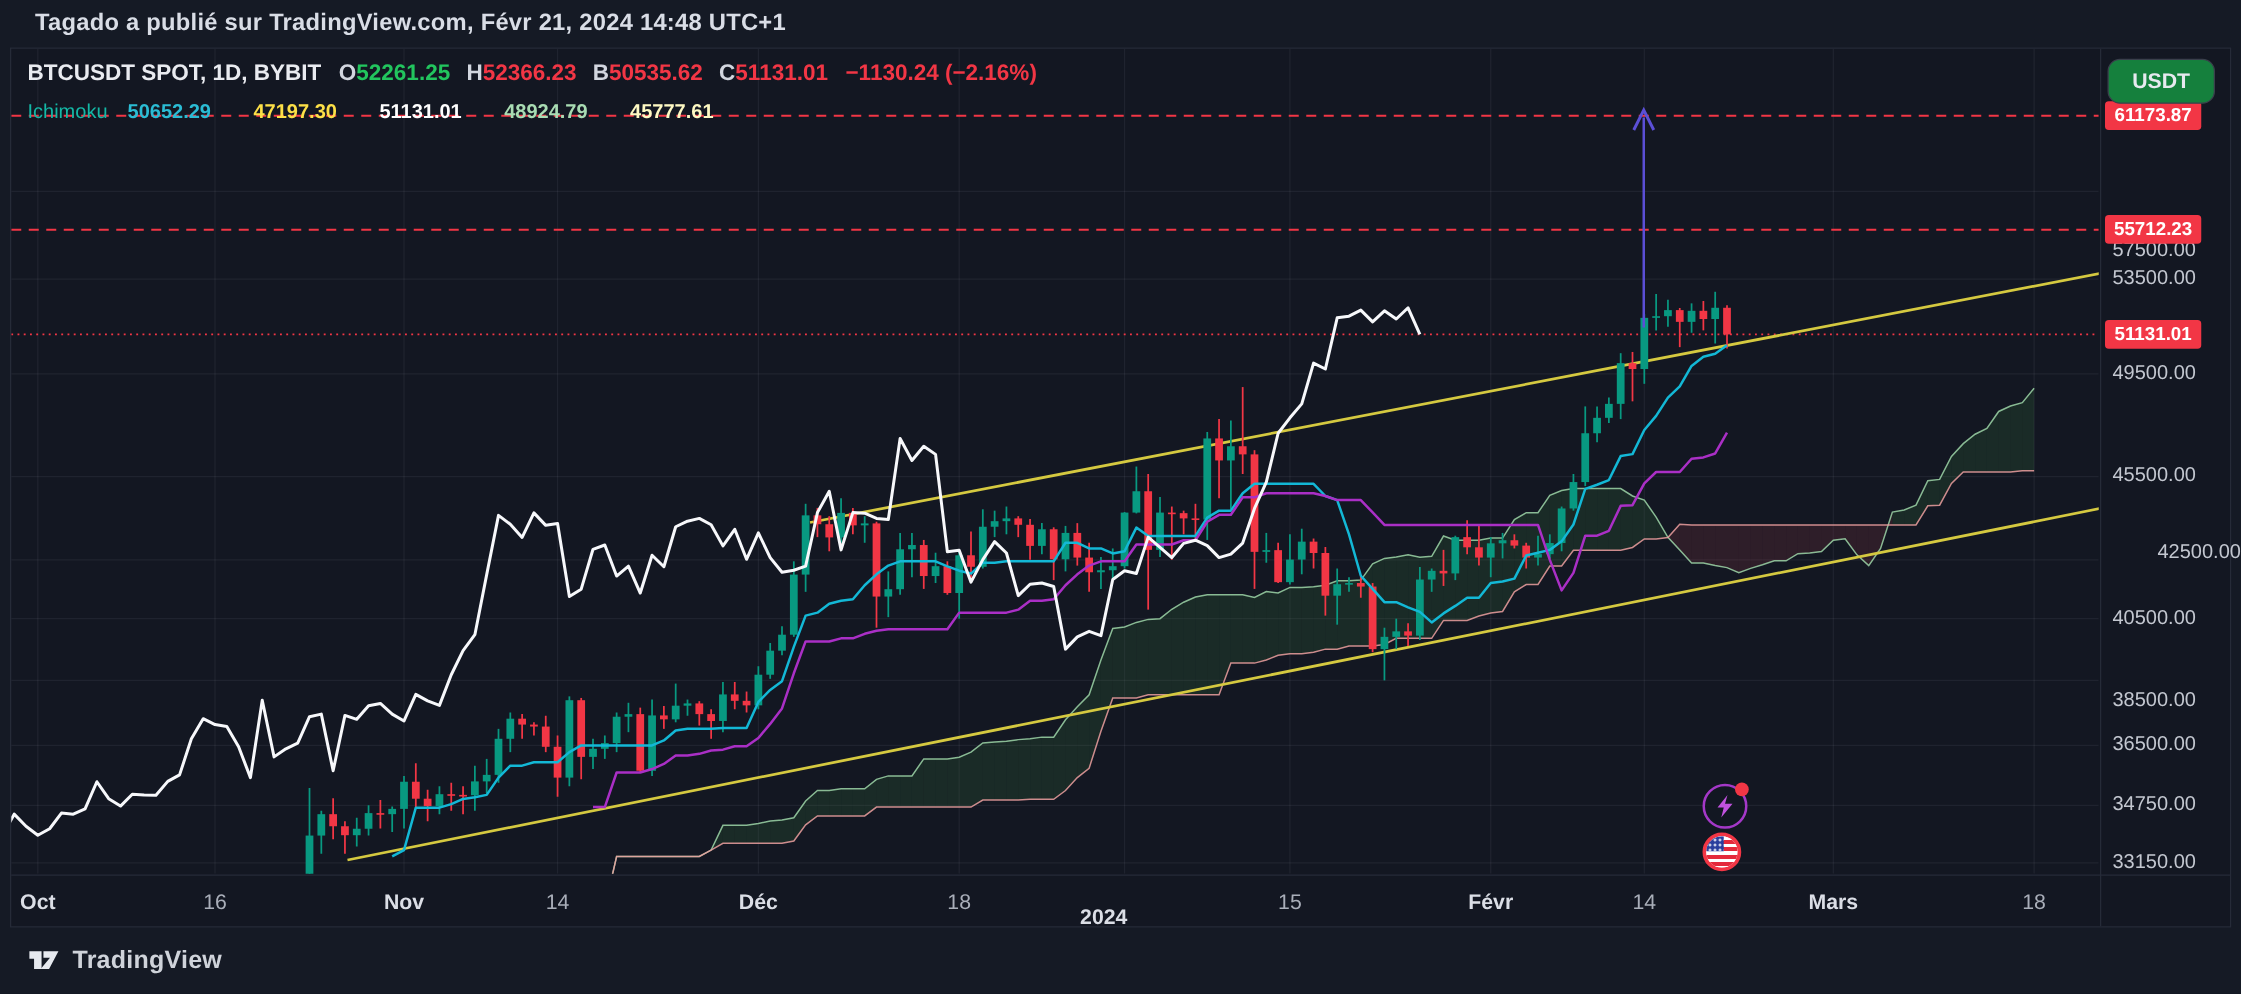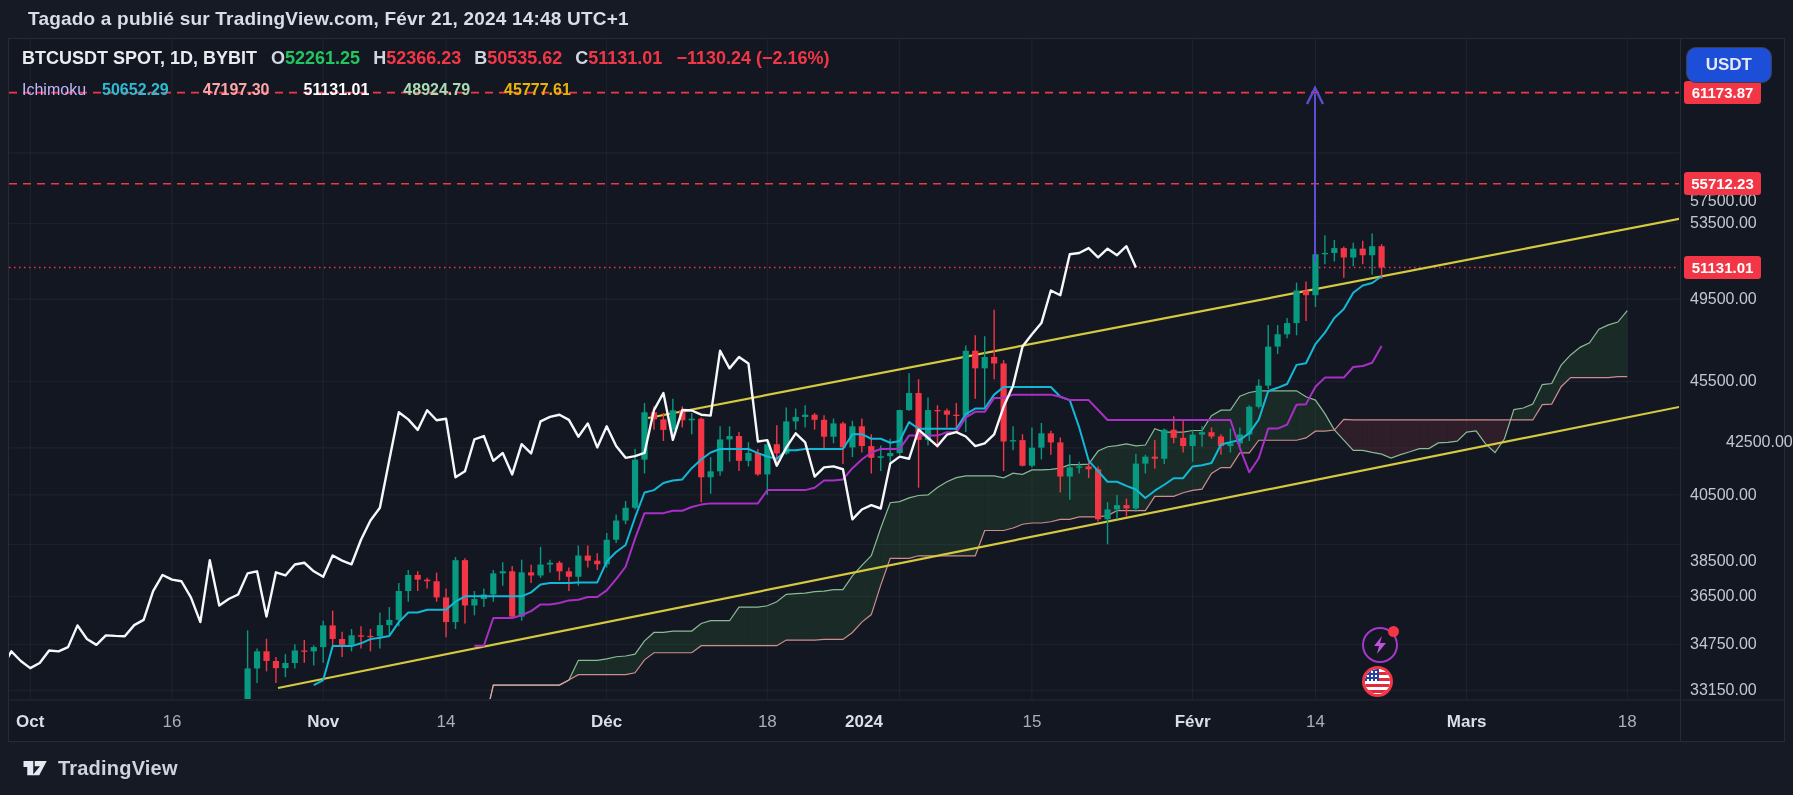--- a/index.html
+++ b/index.html
@@ -7,22 +7,22 @@
        position:relative;overflow:hidden;-webkit-font-smoothing:antialiased}
   .topbar{position:absolute;left:0;top:0;width:100%;height:38px;display:flex;align-items:center;
           padding-left:28px;box-sizing:border-box;color:#d9dde6;font-size:19px;font-weight:700;letter-spacing:.2px}
   .panel-bg{position:absolute;left:8px;top:38px;width:1777px;height:704px;background:#131722;
             border:1px solid #262b38;box-sizing:border-box}
   svg#chart{position:absolute;left:0;top:0}
   .legend{position:absolute;left:22px;top:46px;z-index:5}
   .legend-row1{display:flex;align-items:center;gap:14px;font-size:18px;font-weight:600;color:#e9ebf0;height:24px}
   .legend-row1 .pair .lab{color:#d2d6df}
   .legend-row2{display:flex;align-items:center;gap:16px;font-size:16px;font-weight:600;margin-top:10px;height:20px}
-  .legend-row2 .ind-name{color:#c4b5fd;font-weight:500}
-  .usdt-btn{position:absolute;right:21px;top:47px;z-index:6;background:#1d4ed8;border:1px solid #3a3f4c;
+  .legend-row2 .ind-name{color:#14b8a6;font-weight:500}
+  .usdt-btn{position:absolute;right:21px;top:47px;z-index:6;background:#15803d;border:1px solid #3a3f4c;
             border-radius:10px;color:#e6e9ef;font-size:17px;font-weight:600;padding:7px 19px;cursor:pointer}
   .ytick{position:absolute;left:1690px;color:#c3c7d0;font-size:16px;z-index:4;white-space:nowrap}
   .ychip{position:absolute;left:1684px;width:77px;height:23px;background:#f23645;color:#fff;font-size:15px;
          font-weight:700;border-radius:3px;display:flex;align-items:center;justify-content:center;z-index:5;white-space:nowrap}
   .xtick{position:absolute;top:712px;width:60px;text-align:center;font-size:17px;color:#a9aeb9;z-index:4}
   .xtick.month{color:#dbdee6;font-weight:700}
   .badge{position:absolute;z-index:6;cursor:pointer}
   .badge-zap{width:32px;height:32px;border-radius:50%;border:2px solid #a438c8;background:rgba(19,23,34,.85);
              display:flex;align-items:center;justify-content:center}
   .badge-zap .dot{position:absolute;right:-3px;top:-3px;width:11px;height:11px;border-radius:50%;background:#f23645}
@@ -471,24 +471,24 @@
         <span class="pair"><span class="lab">H</span><span class="val" style="color: rgb(242, 54, 69);">52366.23</span></span>
         <span class="pair"><span class="lab">B</span><span class="val" style="color: rgb(242, 54, 69);">50535.62</span></span>
         <span class="pair"><span class="lab">C</span><span class="val" style="color: rgb(242, 54, 69);">51131.01</span></span>
       </span>
     <span style="color:#f23645">−1130.24 (−2.16%)</span>
   </div>
   <div class="legend-row2">
     <span class="ind-name">Ichimoku</span>
     <span id="ichi-values" style="display:flex;gap:34px">
         <span style="color: rgb(43, 188, 212);">50652.29</span>
-        <span style="color: #fca5a5;">47197.30</span>
+        <span style="color: #fde047;">47197.30</span>
         <span style="color: rgb(255, 255, 255); font-weight: 700;">51131.01</span>
         <span style="color: rgb(169, 220, 179);">48924.79</span>
-        <span style="color: #eab308;">45777.61</span>
+        <span style="color: #fef9c3;">45777.61</span>
       </span>
   </div>
 </div>
 
 <button class="usdt-btn">USDT</button>
 
 <div id="yticks">
     <div class="ytick" style="top: 144px; margin-top: 48px;">57500.00</div>
     <div class="ytick" style="top: 214.341px;">53500.00</div>
     <div class="ytick" style="top: 290.15px;">49500.00</div>
@@ -503,21 +503,21 @@
     <div class="ychip" style="top: 171.813px;">55712.23</div>
     <div class="ychip" style="top: 255.524px;">51131.01</div>
   </div>
 <div id="xticks">
     <span class="xtick month" style="left: 0.25px;">Oct</span>
     <span class="xtick day" style="left: 142px;">16</span>
     <span class="xtick month" style="left: 293.2px;">Nov</span>
     <span class="xtick day" style="left: 416.05px;">14</span>
     <span class="xtick month" style="left: 576.7px;">Déc</span>
     <span class="xtick day" style="left: 737.35px;">18</span>
-    <span class="xtick month" style="left: 834px;">2024</span>
+    <span class="xtick month" style="left: 853px; margin-top: 12px;">2024</span>
     <span class="xtick day" style="left: 1001.95px;">15</span>
     <span class="xtick month" style="left: 1162.6px;">Févr</span>
     <span class="xtick day" style="left: 1285.45px;">14</span>
     <span class="xtick month" style="left: 1436.65px;">Mars</span>
     <span class="xtick day" style="left: 1597.3px;">18</span>
   </div>
 <div id="badges">
     <div class="badge badge-zap" style="left: 1362px; top: 627px;">
       <svg width="18" height="20" viewBox="0 0 18 20">
         <path fill="#c052de" d="M11 1 L3 11 h5 l-2 8 9 -11 h-6 z"></path>

